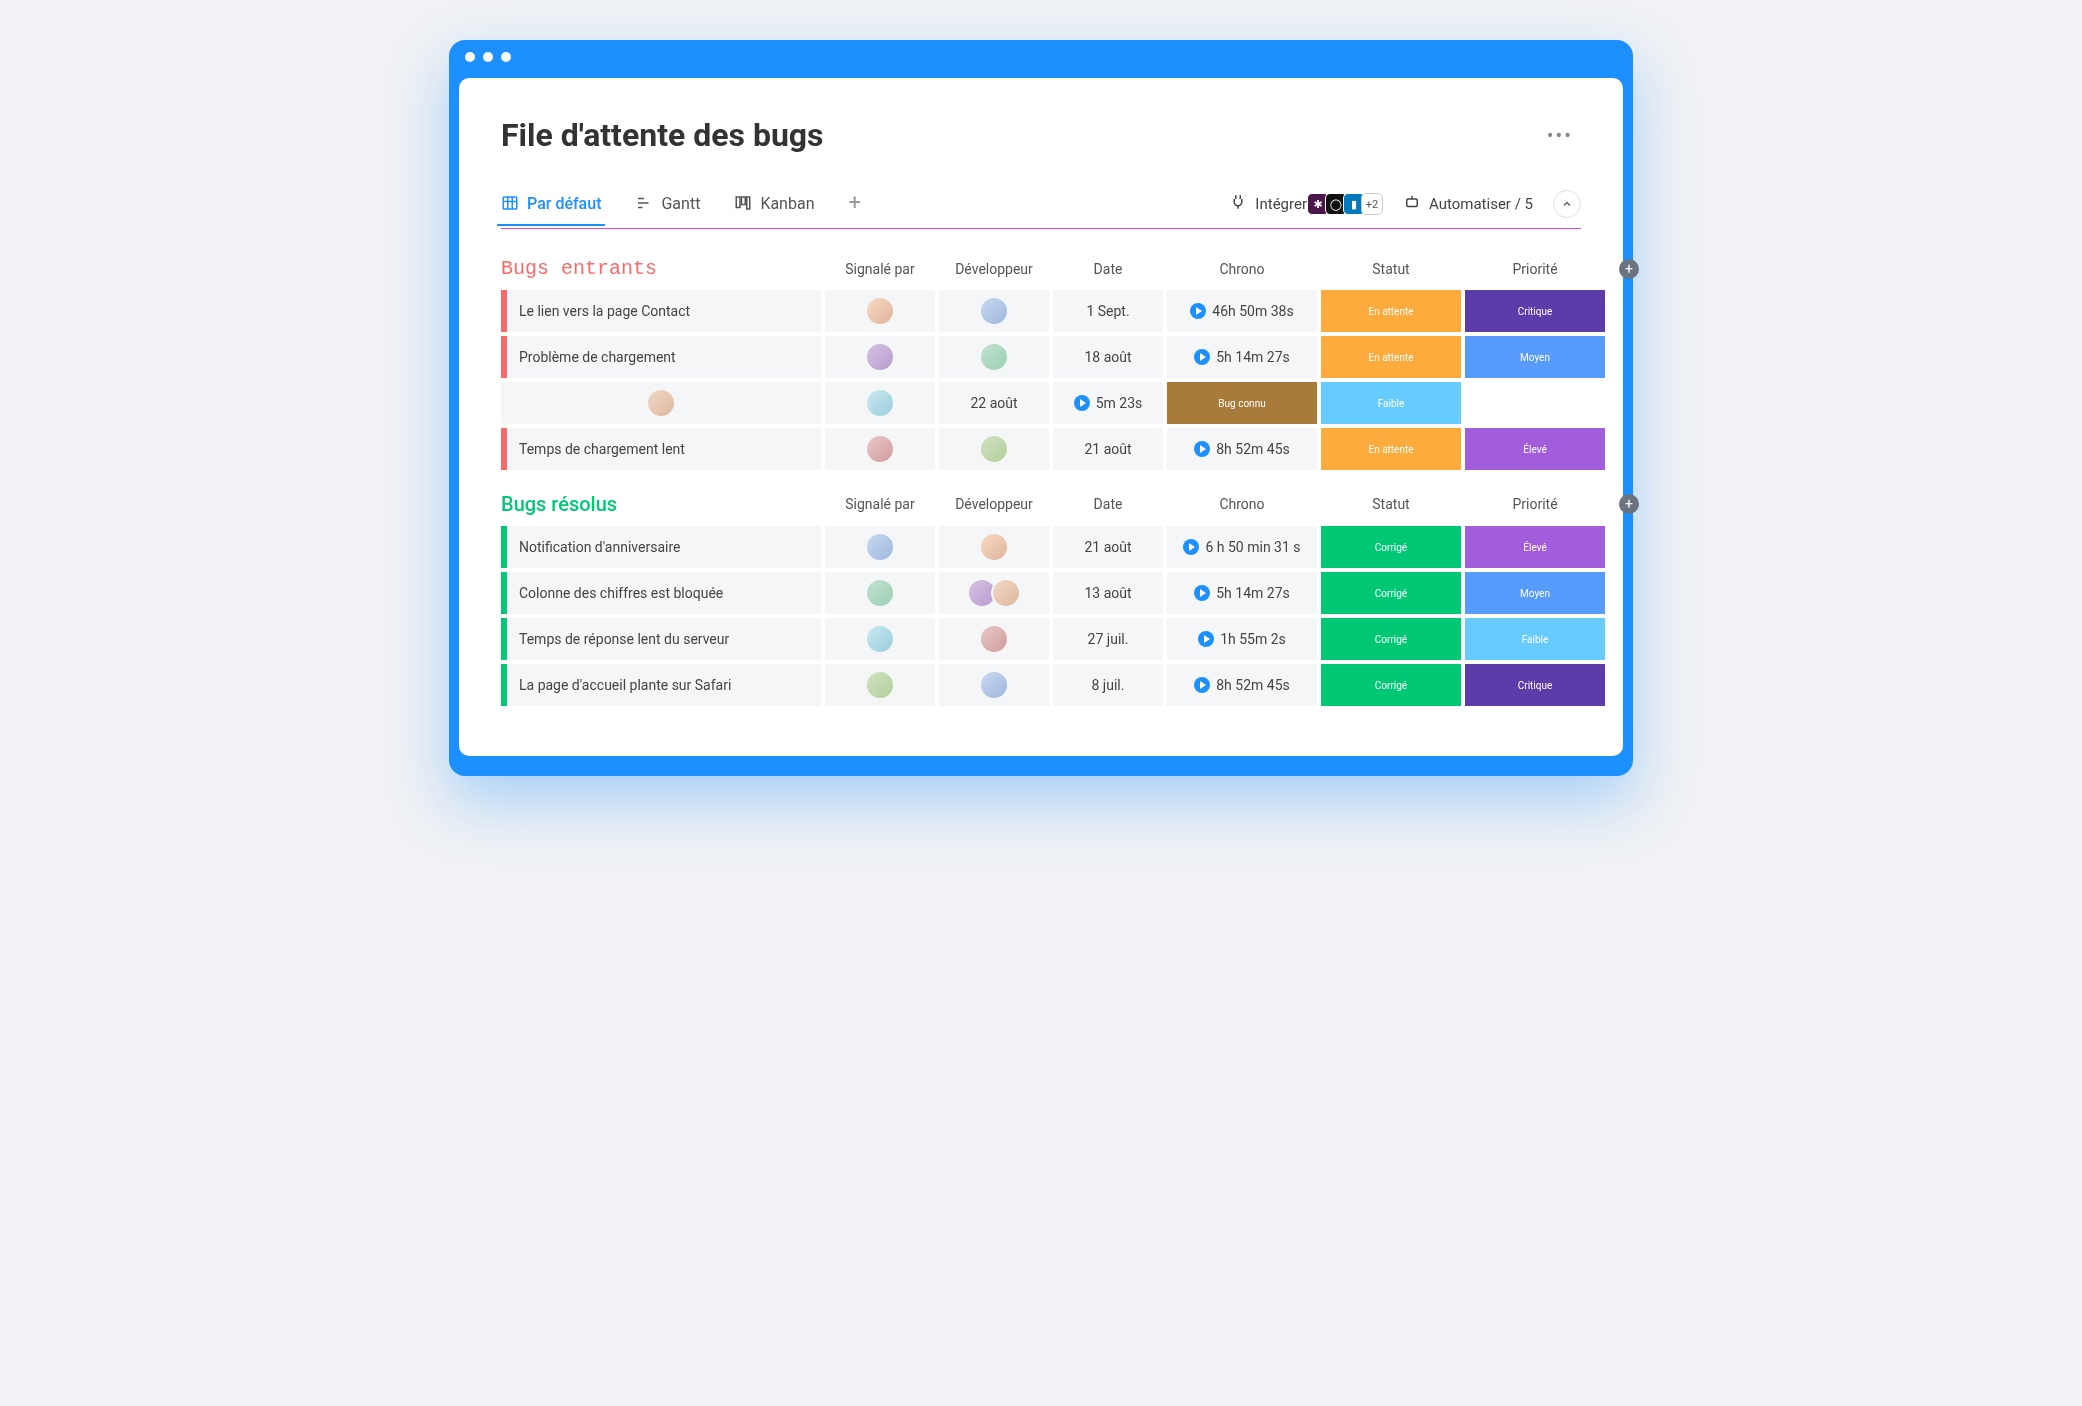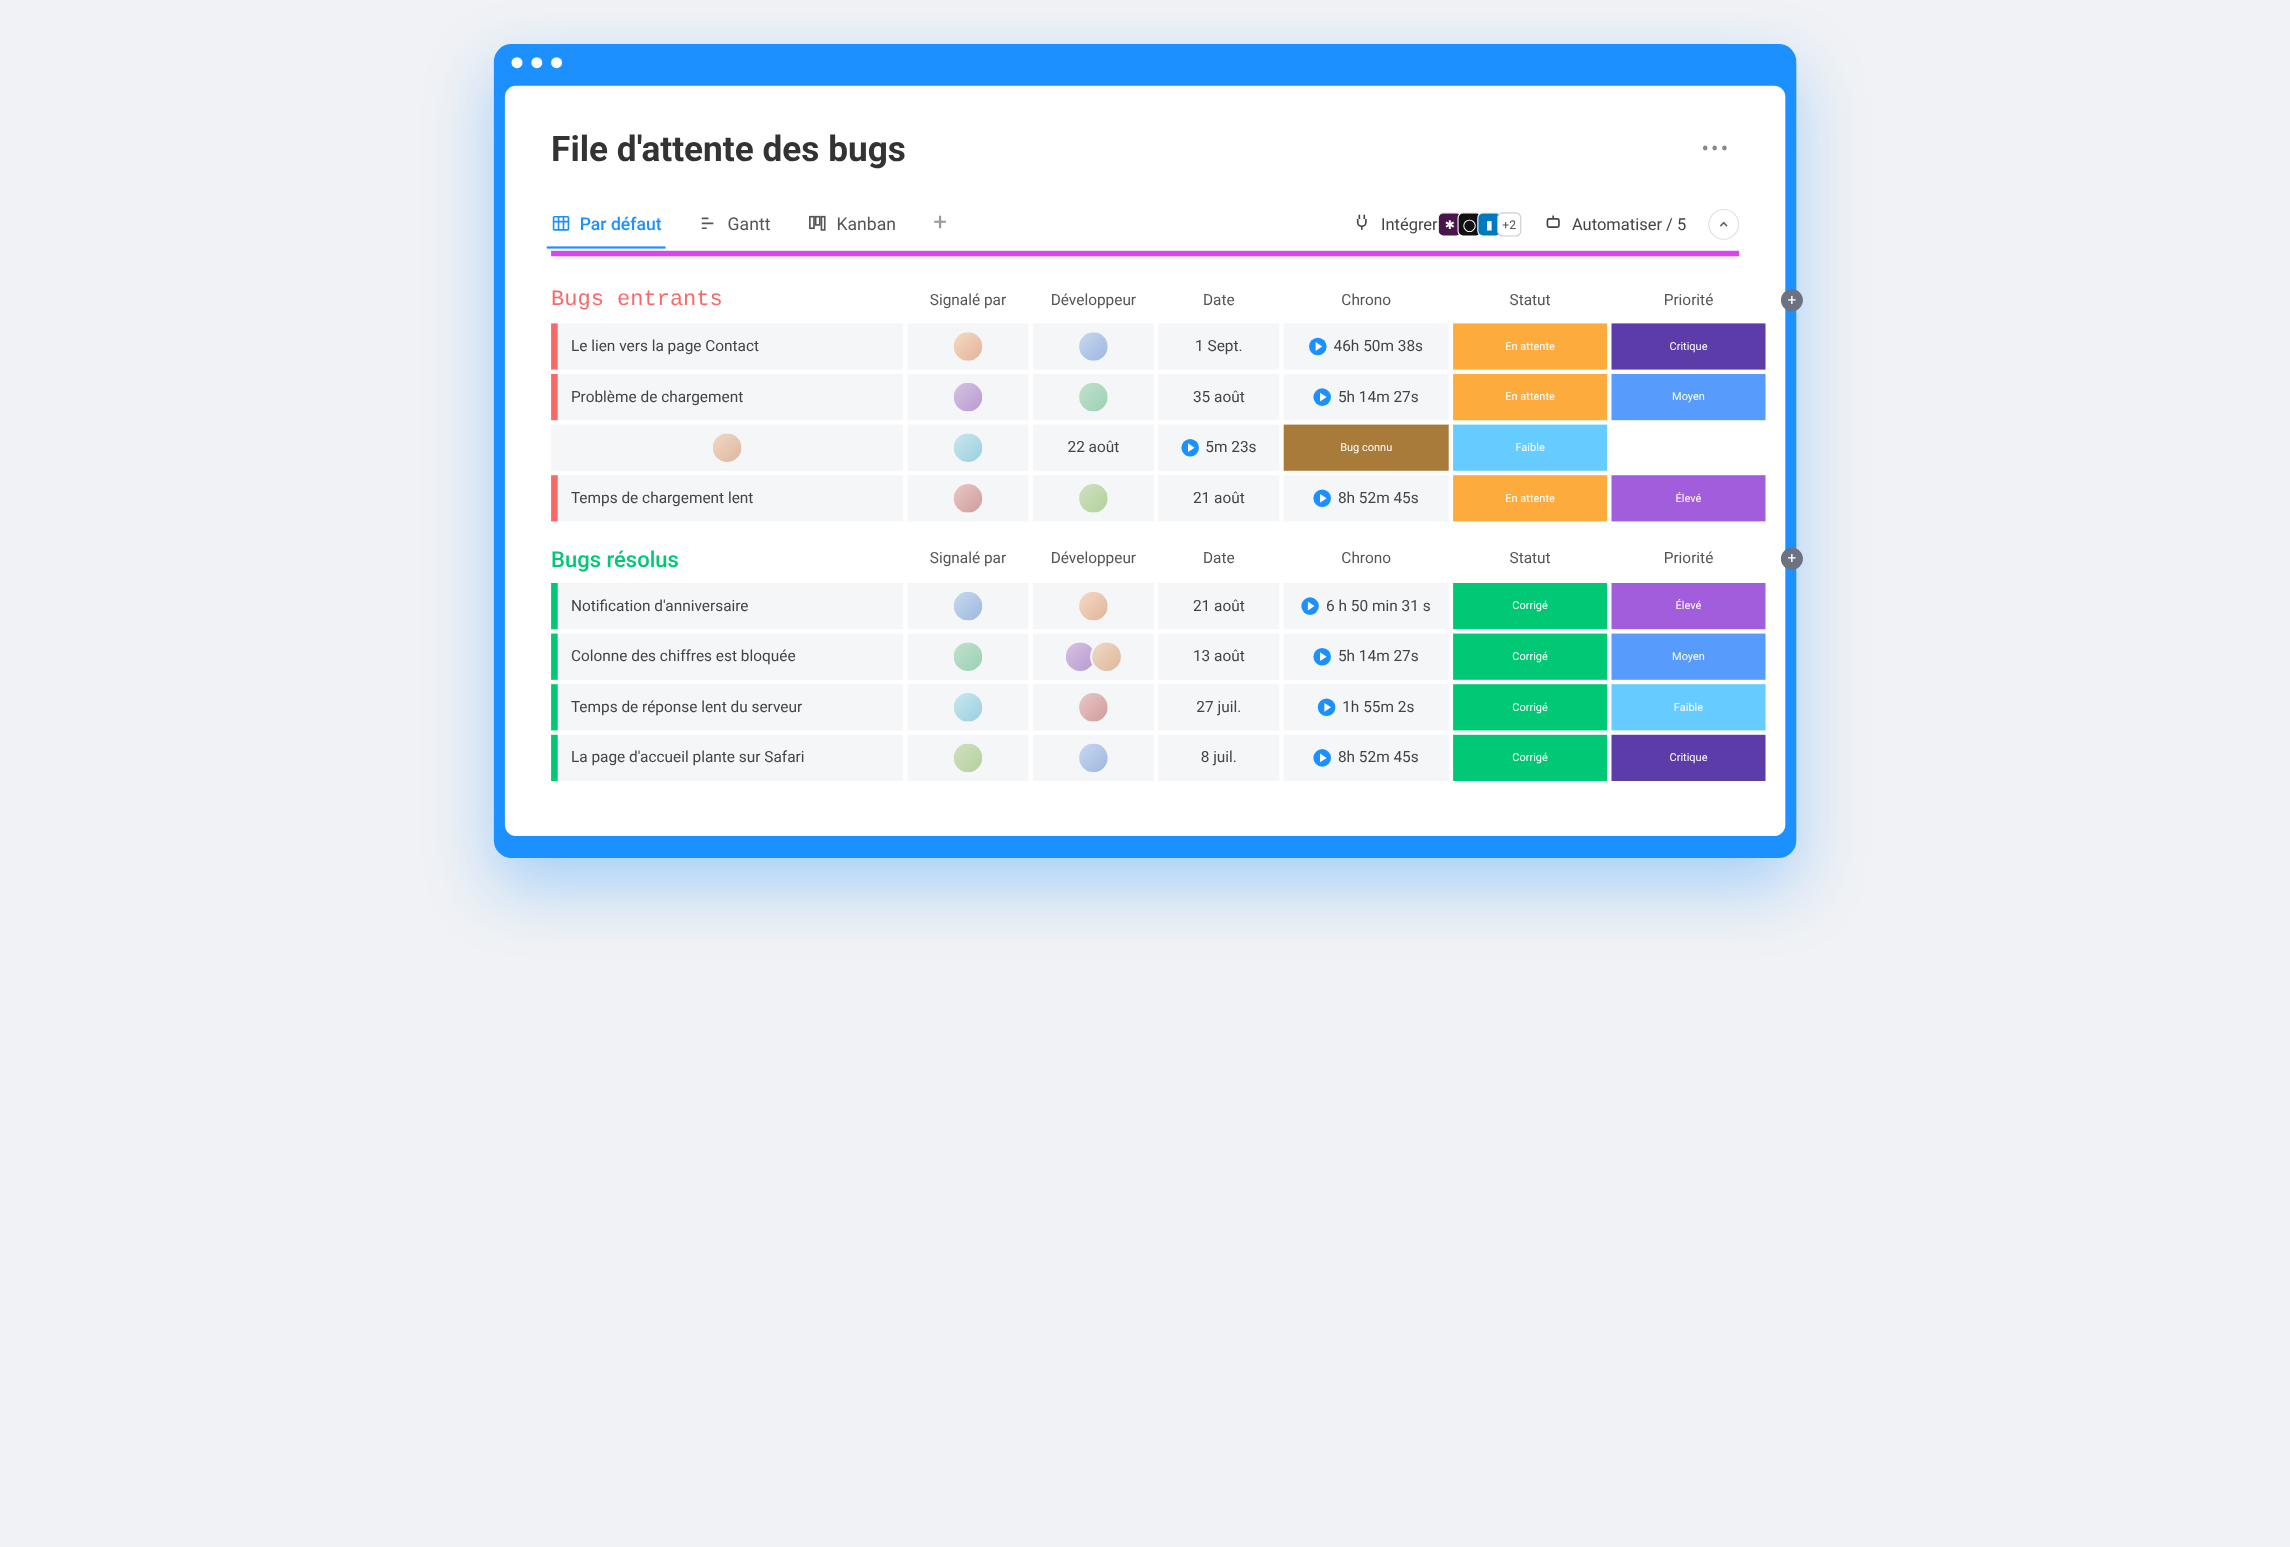--- a/index.html
+++ b/index.html
@@ -42,21 +42,21 @@
     margin-bottom: 36px;
   }
   .page-title {
     font-size: 32px; font-weight: 700; color: #333;
   }
   .more-btn { color: #888; font-size: 20px; cursor: pointer; letter-spacing: 2px; padding: 4px 8px; }
 
   .toolbar {
     display: flex;
     align-items: center;
-    border-bottom: 5px solid #d946ef;
+    border-bottom: 1px solid #d946ef;
     gap: 38px;
     position: relative;
   }
   .tabs {
     display: flex;
     align-items: center;
     gap: 34px;
   }
   .view-tab {
     display: flex; align-items: center; gap: 8px;
@@ -289,21 +289,21 @@
           <div class="row red">
             <div class="cell name">
               <span>Problème de chargement</span>
             </div>
             <div class="cell">
               <span class="avatar a3"></span>
             </div>
             <div class="cell">
               <span class="avatar a4"></span>
             </div>
-            <div class="cell">35 août</div>
+            <div class="cell">18 août</div>
             <div class="cell chrono">
               <span class="play"></span>
               <span>5h 14m 27s</span>
             </div>
             <div class="cell status" style="background: rgb(253, 171, 61);">En attente</div>
             <div class="cell priority" style="background: rgb(87, 155, 252);">Moyen</div>
             <div class="cell trailing"></div>
           </div>
           <div class="row red">
             <div class="cell">

